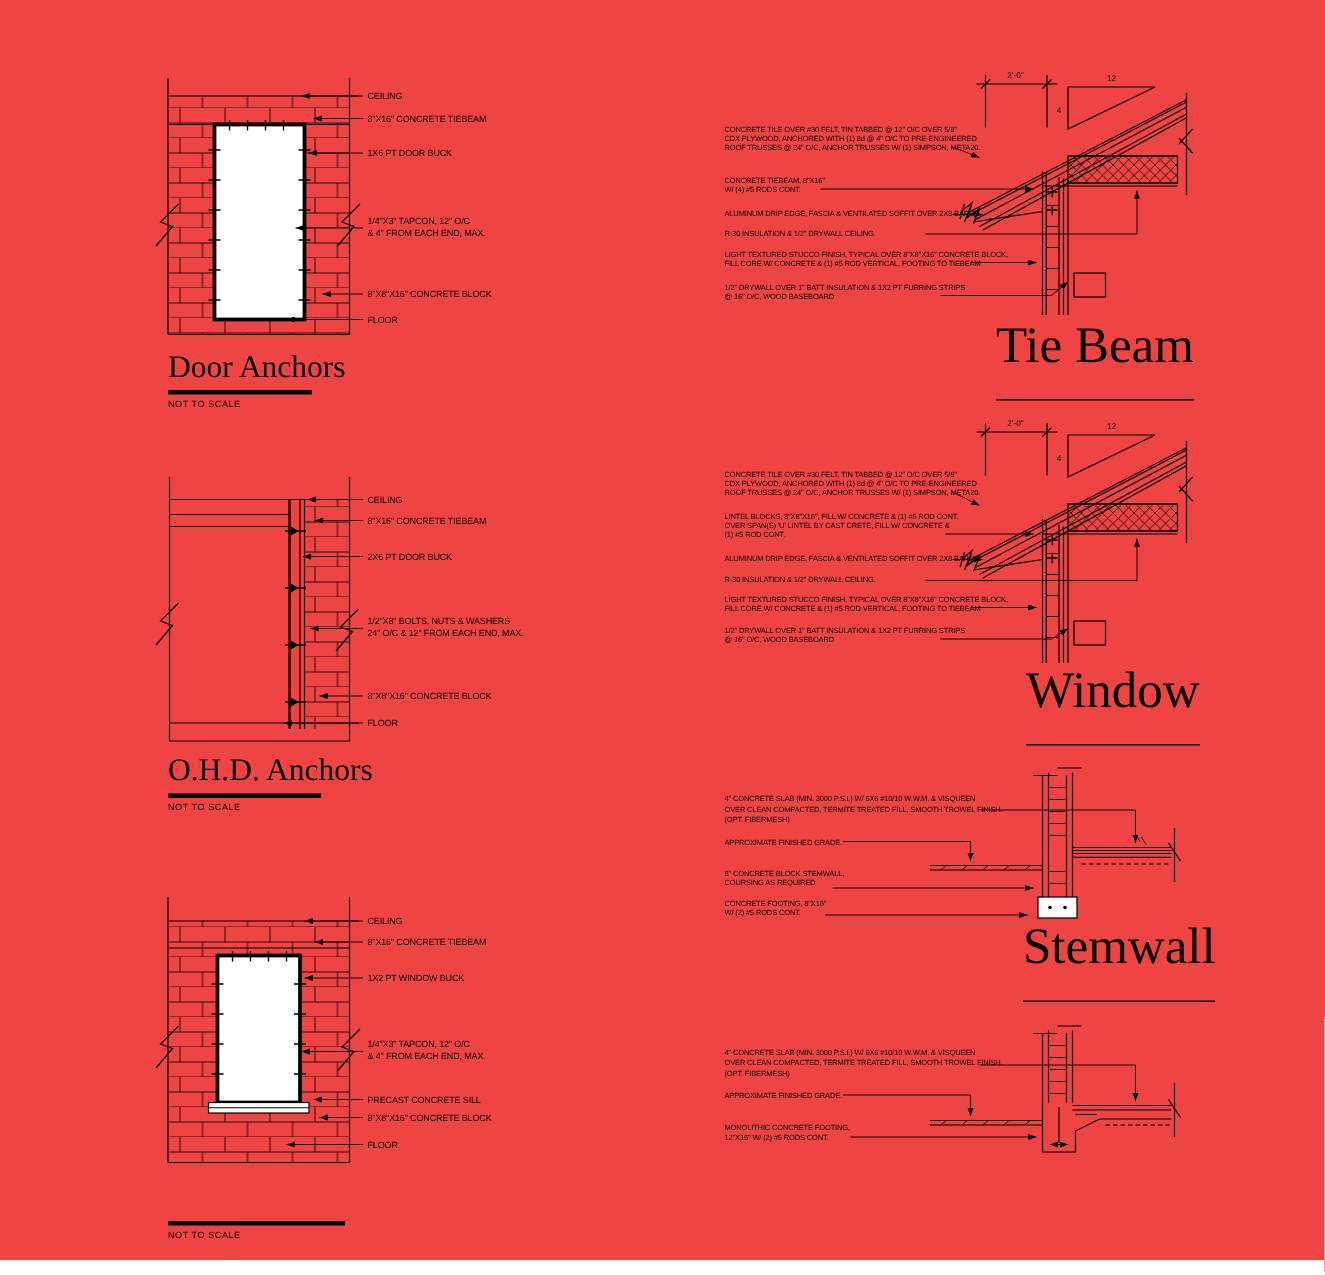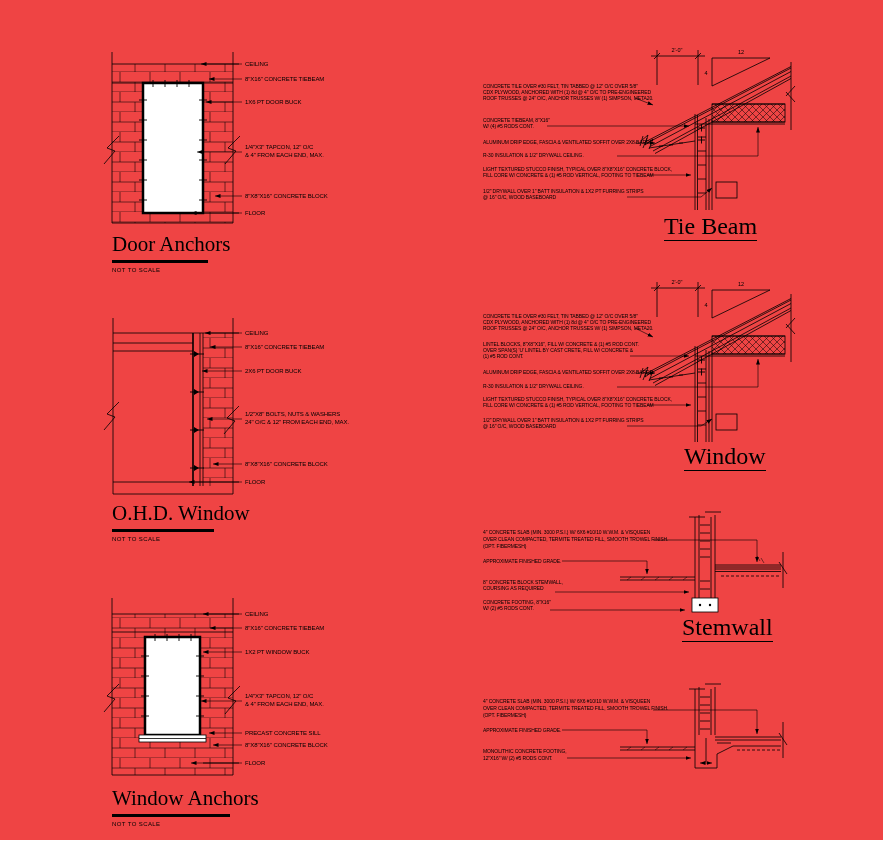--- a/index.html
+++ b/index.html
@@ -3,21 +3,21 @@
 <meta charset="utf-8">
 <style>
   html,body{margin:0;padding:0;background:#fff;}
   #sheet{position:relative;width:883px;height:840px;background:#ef4444;overflow:hidden;}
   svg{position:absolute;overflow:visible;}
   .ann{font-family:"Liberation Sans",sans-serif;font-size:5px;fill:#000;stroke:none;letter-spacing:-0.1px;}
   .lbl{font-family:"Liberation Sans",sans-serif;font-size:6px;fill:#000;stroke:none;letter-spacing:-0.1px;}
   .dim{font-family:"Liberation Sans",sans-serif;font-size:5.5px;fill:#000;stroke:none;text-anchor:middle;}
   .title{position:absolute;font-family:"Liberation Serif",serif;color:#000;white-space:nowrap;line-height:1;}
   .title-left{font-size:21px;}
-  .title-right{font-size:24px;border-bottom:1px solid #000;padding-bottom:2px;}
+  .title-right{font-size:34px;border-bottom:1px solid #000;padding-bottom:18px;}
   .uline{position:absolute;height:3px;background:#000;}
   .nts{position:absolute;font-family:"Liberation Sans",sans-serif;font-size:6px;color:#000;letter-spacing:0.4px;}
 </style>
 </head>
 <body>
 
 <div id="sheet">
 
   <svg width="0" height="0">
     <defs>
@@ -99,21 +99,21 @@
     <g>
       <text class="lbl" x="140" y="17">CEILING</text>
       <text class="lbl" x="140" y="31">8"X16" CONCRETE TIEBEAM</text>
       <text class="lbl" x="140" y="55">2X6 PT DOOR BUCK</text>
       <text class="lbl" x="140" y="98">1/2"X8" BOLTS, NUTS &amp; WASHERS</text>
       <text class="lbl" x="140" y="106">24" O/C &amp; 12" FROM EACH END, MAX.</text>
       <text class="lbl" x="140" y="148">8"X8"X16" CONCRETE BLOCK</text>
       <text class="lbl" x="140" y="166">FLOOR</text>
     </g>
   </svg>
-  <div class="title title-left" style="left:112px;top:503px">O.H.D. Window</div>
+  <div class="title title-left" style="left:112px;top:503px">O.H.D. Anchors</div>
   <div class="uline" style="left:112px;top:529px;width:102px"></div>
   <div class="nts" style="left:112px;top:536px">NOT TO SCALE</div>
 
   <svg style="left:105px;top:598px" width="278" height="182" viewBox="0 0 278 182">
     <g stroke="#000" stroke-width="0.8" fill="none">
       <rect x="7" y="16" width="121" height="161" fill="url(#brick)" stroke="none"></rect>
       <line x1="7" y1="0" x2="7" y2="177"></line>
       <line x1="128" y1="0" x2="128" y2="177"></line>
       <line x1="7" y1="16" x2="134" y2="16"></line>
       <line x1="7" y1="34" x2="128" y2="34"></line>
@@ -142,21 +142,20 @@
       <text class="lbl" x="140" y="18">CEILING</text>
       <text class="lbl" x="140" y="32">8"X16" CONCRETE TIEBEAM</text>
       <text class="lbl" x="140" y="56">1X2 PT WINDOW BUCK</text>
       <text class="lbl" x="140" y="100">1/4"X3" TAPCON, 12" O/C</text>
       <text class="lbl" x="140" y="108">&amp; 4" FROM EACH END, MAX.</text>
       <text class="lbl" x="140" y="137">PRECAST CONCRETE SILL</text>
       <text class="lbl" x="140" y="149">8"X8"X16" CONCRETE BLOCK</text>
       <text class="lbl" x="140" y="167">FLOOR</text>
     </g>
   </svg>
-  <div class="title title-left" style="left:112px;top:788px">Window Anchors</div>
   <div class="uline" style="left:112px;top:814px;width:118px"></div>
   <div class="nts" style="left:112px;top:821px">NOT TO SCALE</div>
 
   <svg style="left:455px;top:40px" width="428" height="200" viewBox="0 0 428 200">
     <g stroke="#000" stroke-width="0.8" fill="none">
 
       <g>
         <line x1="202" y1="10" x2="202" y2="45"></line>
         <line x1="243" y1="10" x2="243" y2="45"></line>
         <line x1="196" y1="16" x2="250" y2="16"></line>

